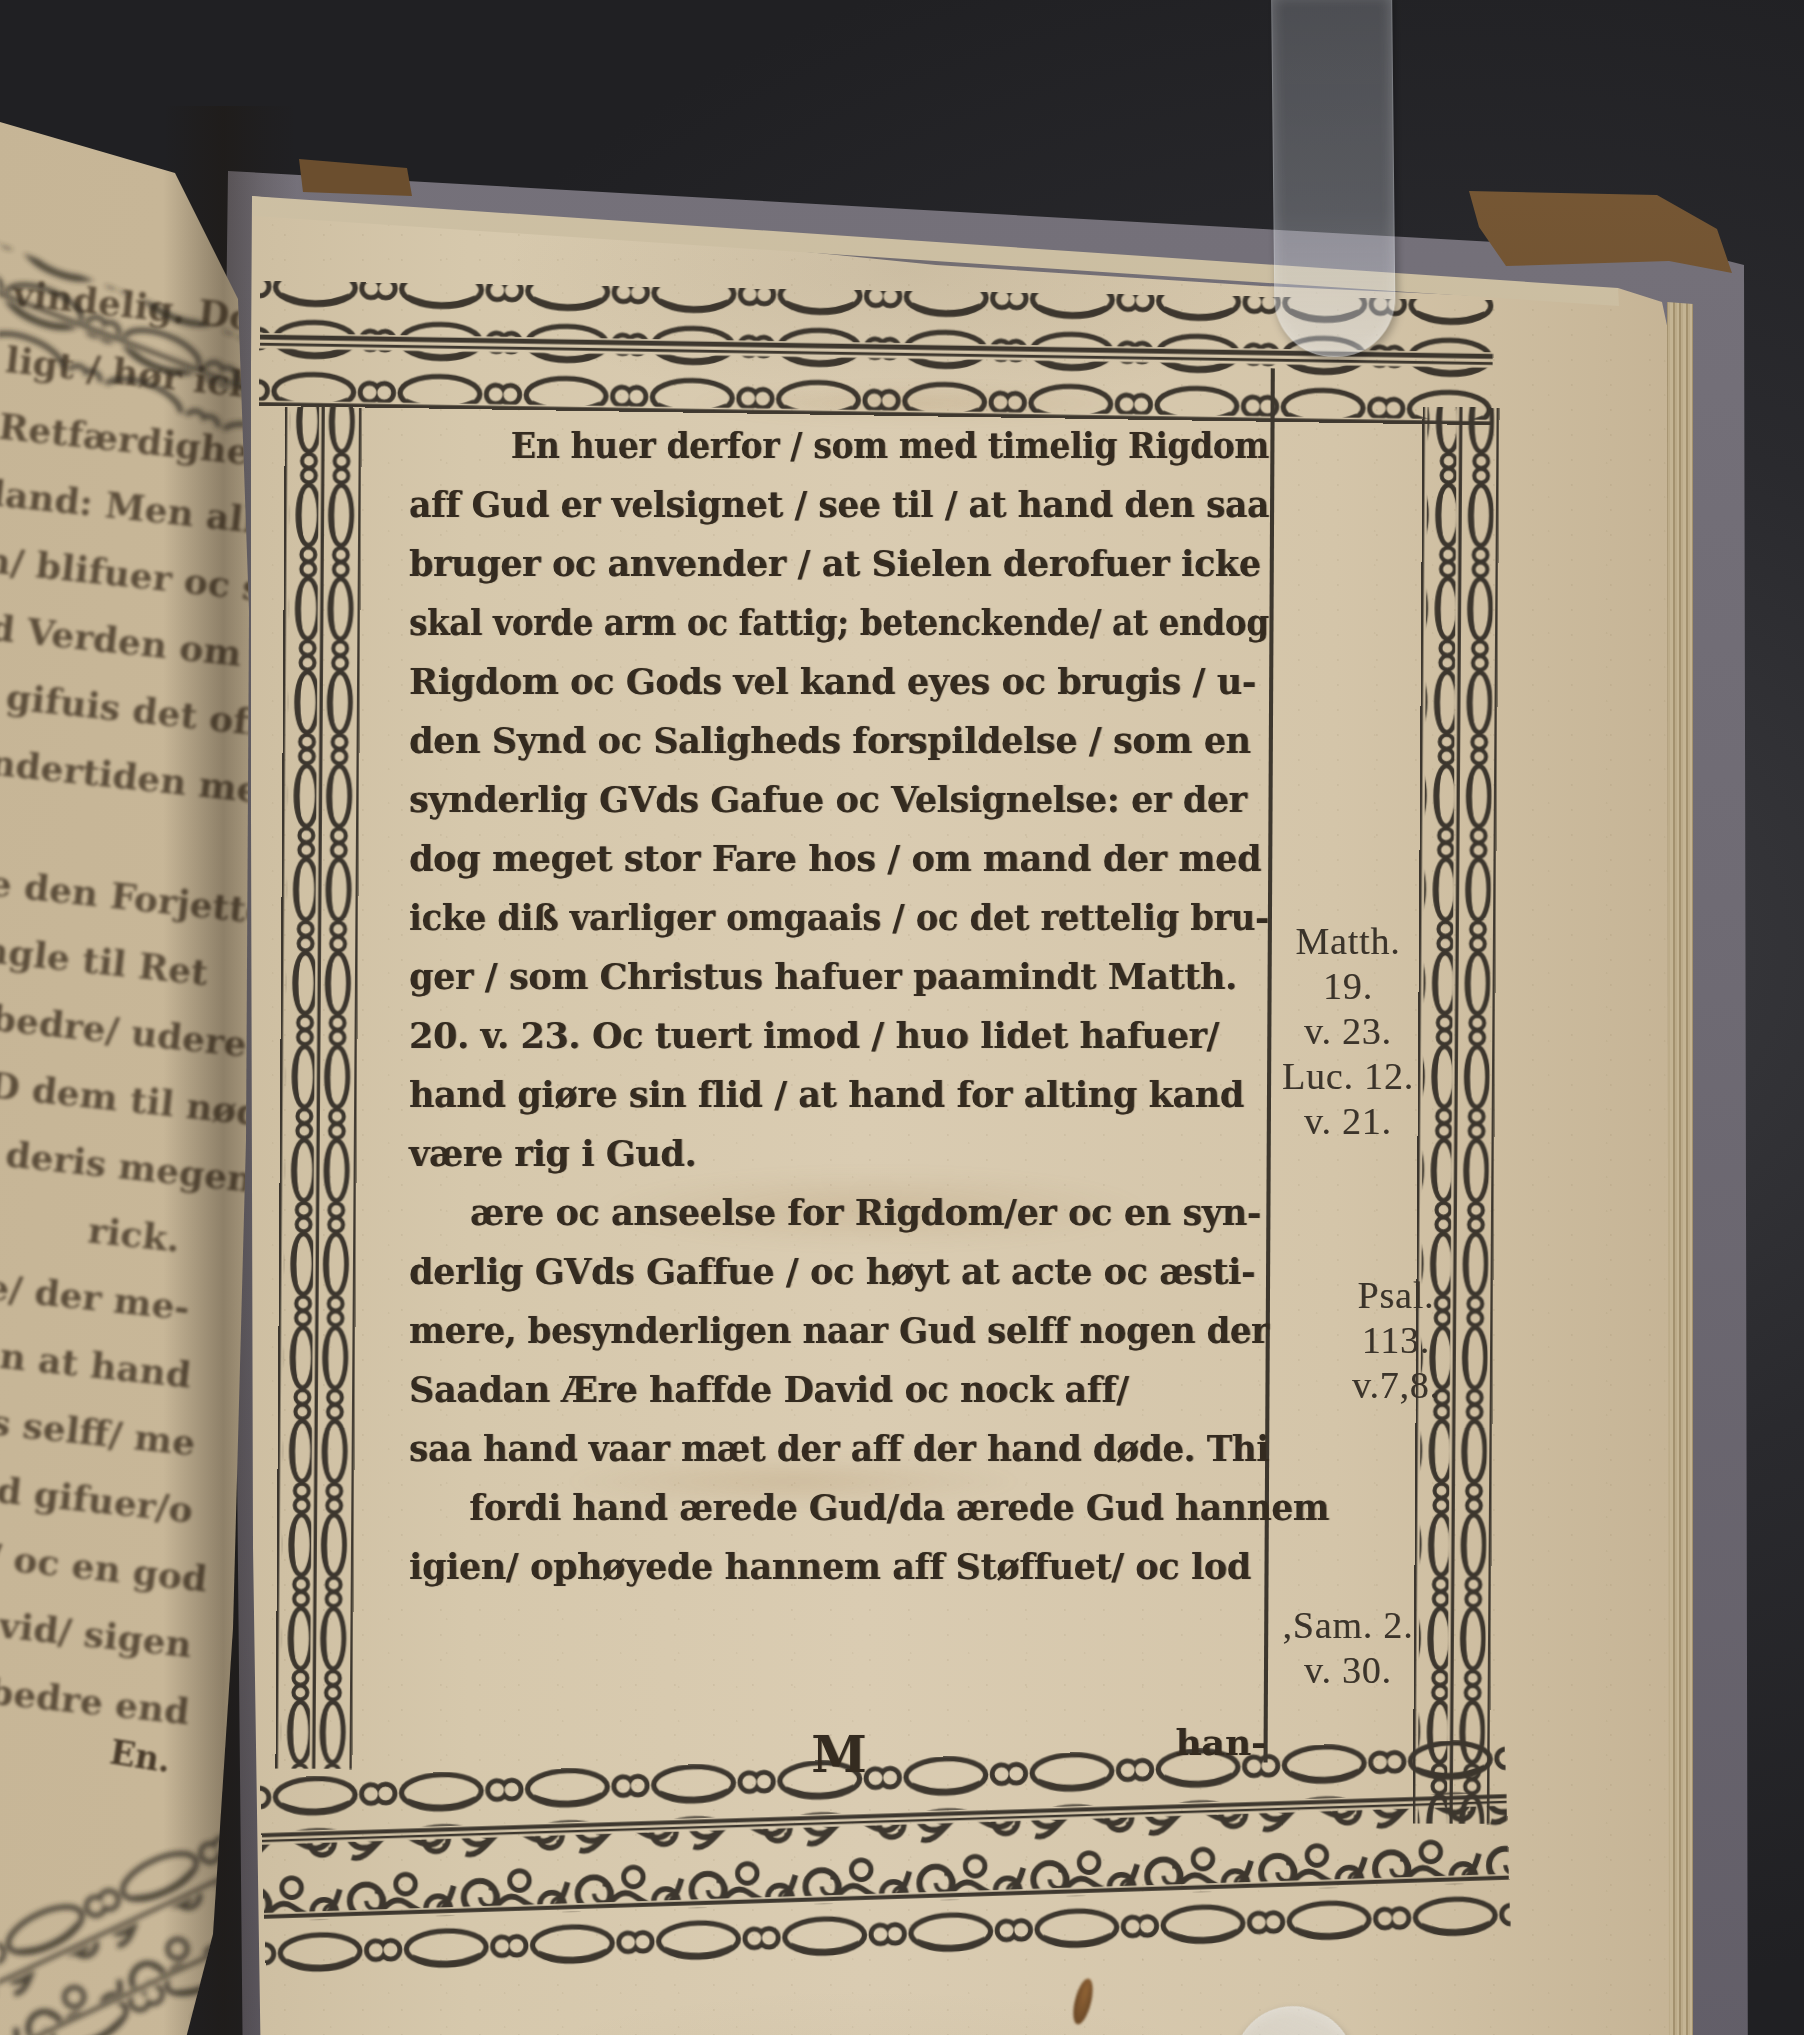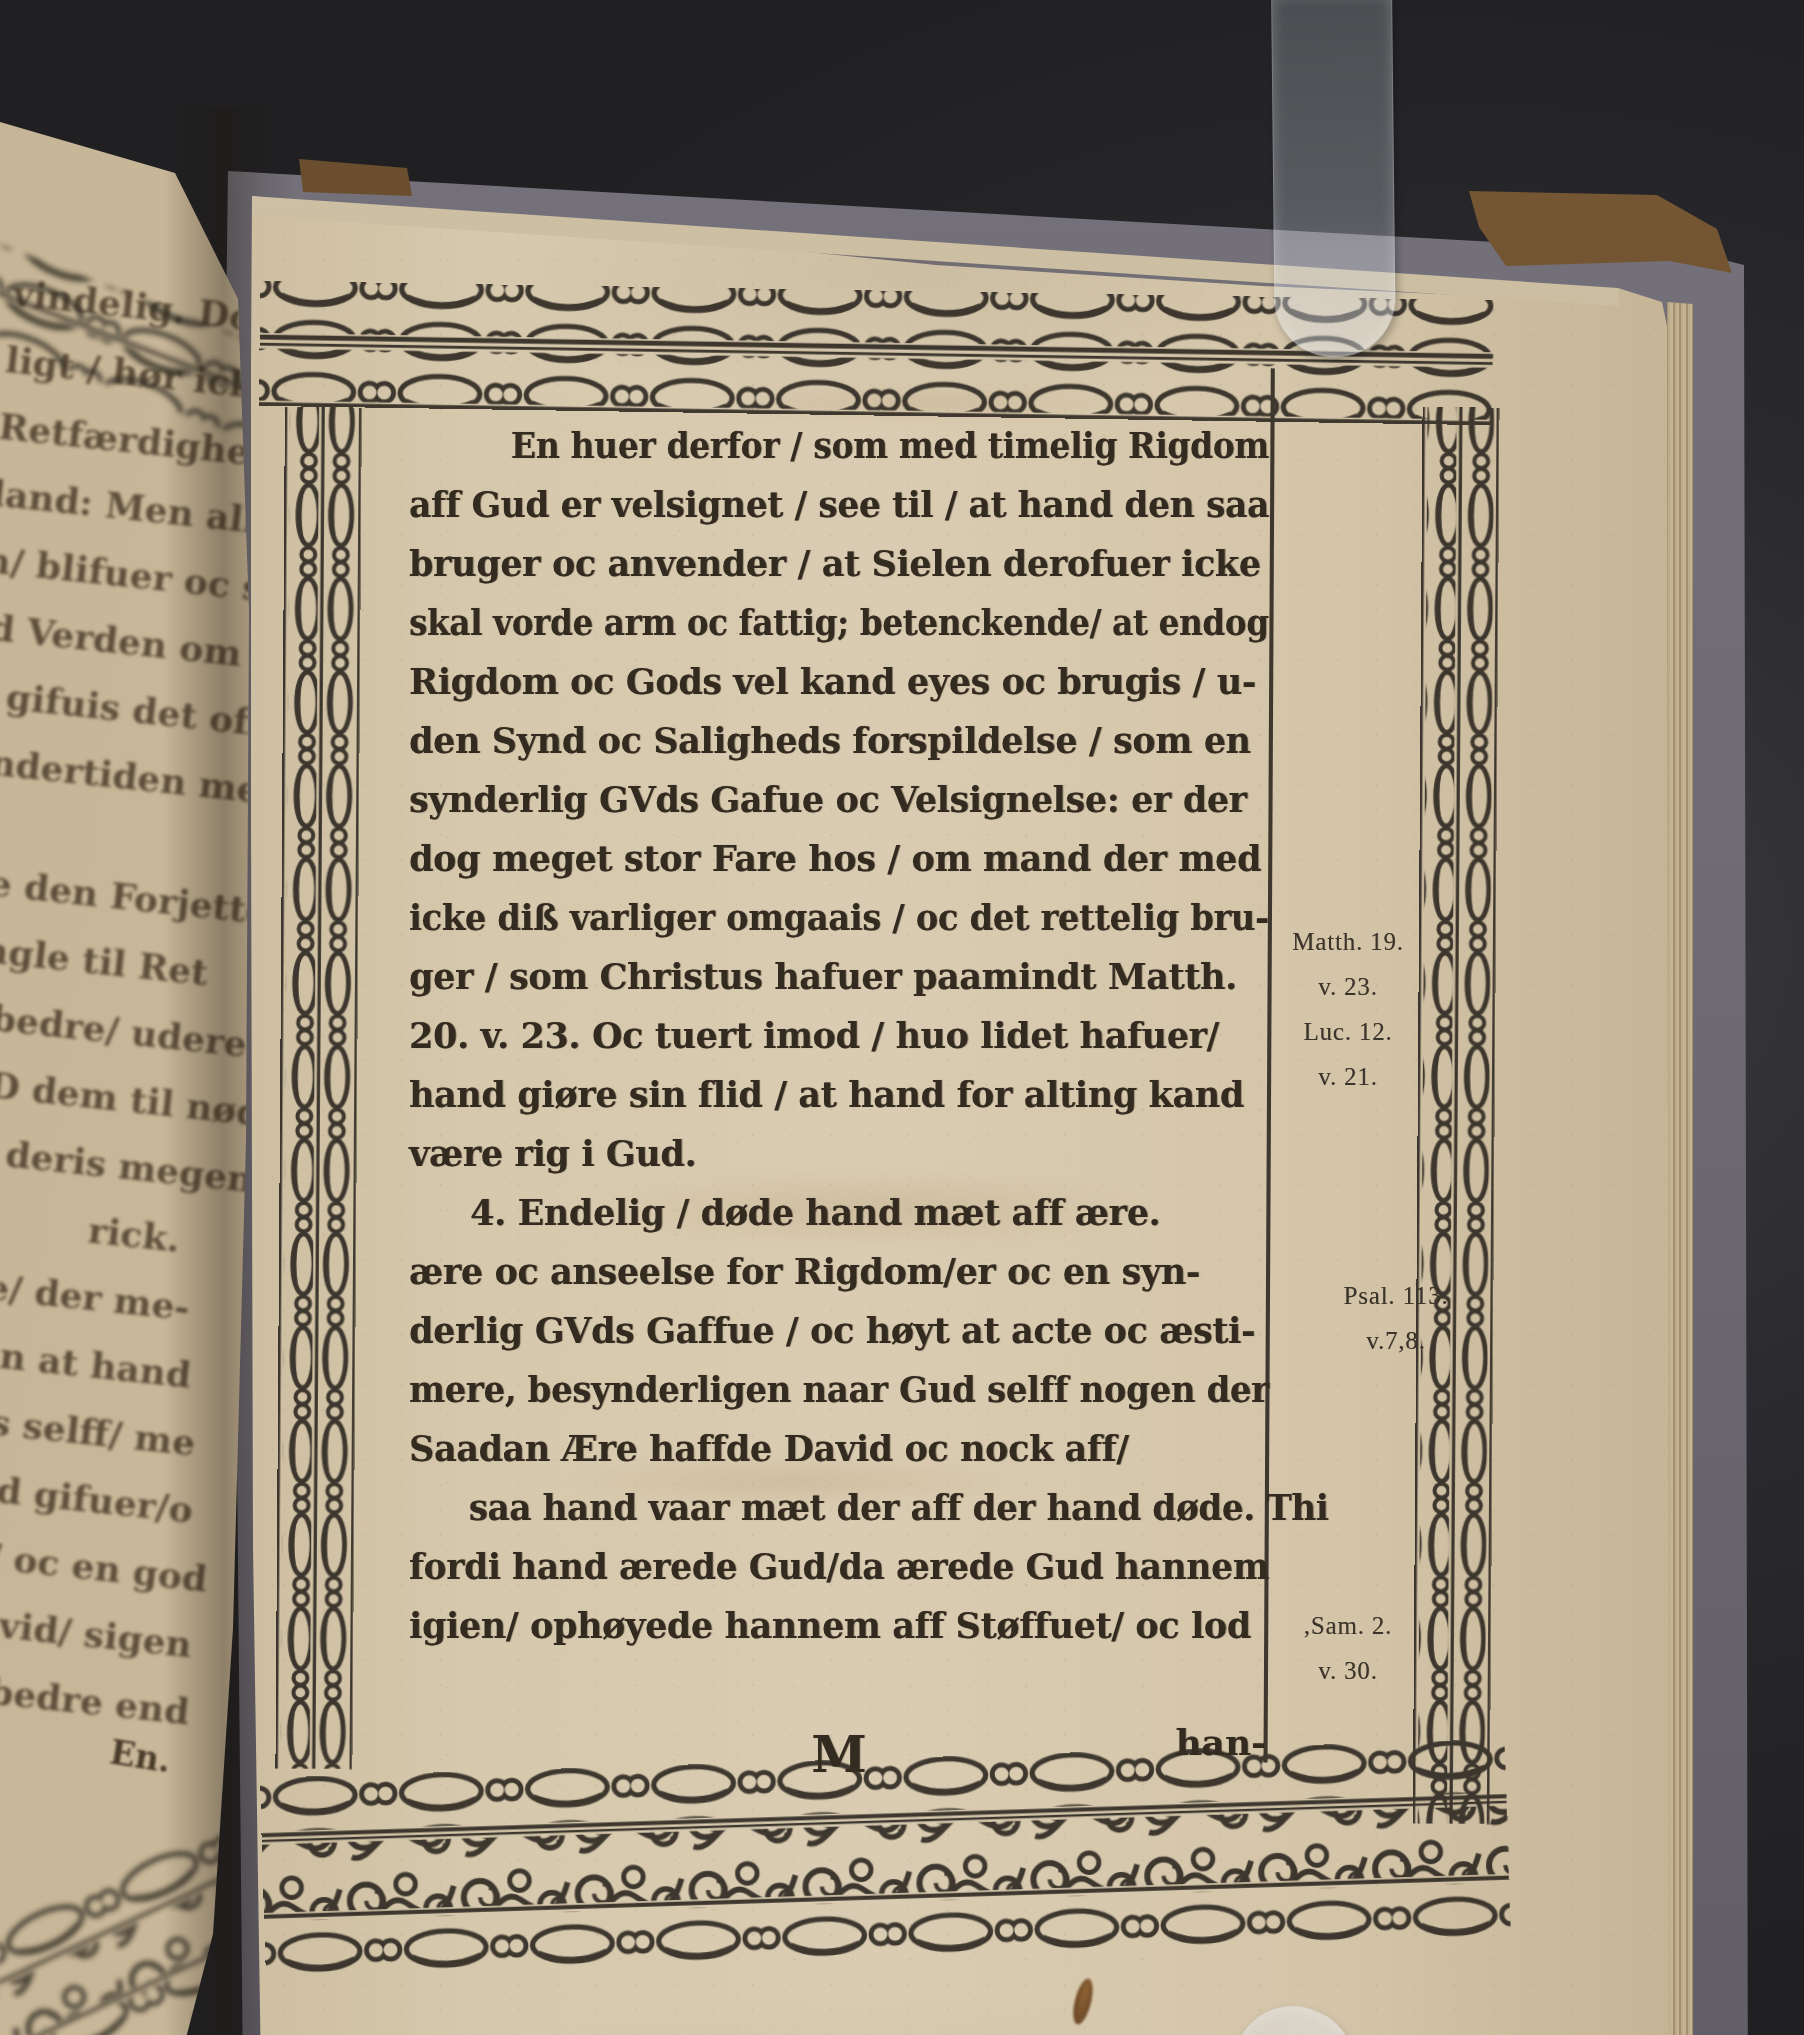--- a/index.html
+++ b/index.html
@@ -64,21 +64,21 @@
   
   #main-text{left:409px;top:416px;width:860px;font-weight:700;font-size:35px;line-height:59px;
          color:#342b20;letter-spacing:-0.4px;text-shadow:0.8px 0.4px 0.8px rgba(56,46,32,.55);}
   #main-text .line{white-space:nowrap;transform-origin:left center;}
   #main-text .line:nth-of-type(1){text-indent:108px;}
   #main-text .line:nth-of-type(14){text-indent:61px;}
   #main-text .line:nth-of-type(19){text-indent:61px;}
   #signature{left:794px;top:1725px;width:90px;text-align:center;font-weight:700;font-size:50px;color:#342b20;text-shadow:0.8px 0.4px 0.8px rgba(56,46,32,.5);}
   #catchword{left:1136px;top:1721px;width:130px;text-align:right;font-weight:700;font-size:36px;color:#342b20;text-shadow:0.8px 0.4px 0.8px rgba(56,46,32,.5);}
   .margin-note{left:1281px;width:134px;text-align:center;font-family:"Liberation Serif",serif;
-         font-size:25px;line-height:45px;color:#3b342b;letter-spacing:0.8px;text-shadow:0.4px 0.4px 0.4px rgba(60,50,38,.4);}
+         font-size:38px;line-height:45px;color:#3b342b;letter-spacing:0.8px;text-shadow:0.4px 0.4px 0.4px rgba(60,50,38,.4);}
   #note1{top:919px;} #note2{top:1273px;margin-left:48px;} #note3{top:1603px;}
 
   #stain{left:1075px;top:1978px;width:16.3px;height:47px;border-radius:50%;transform:rotate(14deg);
          background:radial-gradient(ellipse at 50% 30%,#8a5a2a,#5f3c1b 80%);filter:blur(1.2px);opacity:.92;}
 
   
   .strap{background:linear-gradient(180deg,rgba(196,201,210,.26),rgba(205,210,219,.30) 60%,rgba(222,227,235,.42));
          border:0.8px solid rgba(242,246,252,.26);
          box-shadow:inset 0 0 14px rgba(255,255,255,.22), 2.4px 4.1px 9px rgba(0,0,0,.28);}
   #strap-top{left:1273px;top:-6.5px;width:119px;height:361px;border-radius:0 0 59px 59px;transform:rotate(-.6deg);}
@@ -231,21 +231,20 @@
       <div class="line fit-line" style="transform: scaleX(0.933274);">skal vorde arm oc fattig; betenckende/ at endog</div>
       <div class="line fit-line" style="transform: scaleX(1);">Rigdom oc Gods vel kand eyes oc brugis / u-</div>
       <div class="line fit-line" style="transform: scaleX(1);">den Synd oc Saligheds forspildelse / som en</div>
       <div class="line fit-line" style="transform: scaleX(1);">synderlig GVds Gafue oc Velsignelse: er der</div>
       <div class="line fit-line" style="transform: scaleX(1);">dog meget stor Fare hos / om mand der med</div>
       <div class="line fit-line" style="transform: scaleX(0.966148);">icke diß varliger omgaais / oc det rettelig bru-</div>
       <div class="line fit-line" style="transform: scaleX(1);">ger / som Christus hafuer paamindt Matth.</div>
       <div class="line fit-line" style="transform: scaleX(1);">20. v. 23.   Oc tuert imod / huo lidet hafuer/</div>
       <div class="line fit-line" style="transform: scaleX(1);">hand giøre sin flid / at hand for alting kand</div>
       <div class="line fit-line" style="transform: scaleX(1);">være rig i Gud.</div>
-      <div class="line fit-line" style="transform: scaleX(1);">4.   Endelig / døde hand mæt aff ære.</div>
       <div class="line fit-line" style="transform: scaleX(1);">ære oc anseelse for Rigdom/er oc en syn-</div>
       <div class="line fit-line" style="transform: scaleX(1);">derlig GVds Gaffue / oc høyt at acte oc æsti-</div>
       <div class="line fit-line" style="transform: scaleX(0.971928);">mere, besynderligen naar Gud selff nogen der</div>
       <div class="line fit-line" style="transform: scaleX(1);">Saadan Ære haffde David oc nock aff/</div>
       <div class="line fit-line" style="transform: scaleX(0.977778);">saa hand vaar mæt der aff der hand døde. Thi</div>
       <div class="line fit-line" style="transform: scaleX(0.987377);">fordi hand ærede Gud/da ærede Gud hannem</div>
       <div class="line fit-line" style="transform: scaleX(1);">igien/ ophøyede hannem aff Støffuet/ oc lod</div>
     </div>
 
   <div id="signature" class="abs">M</div>

